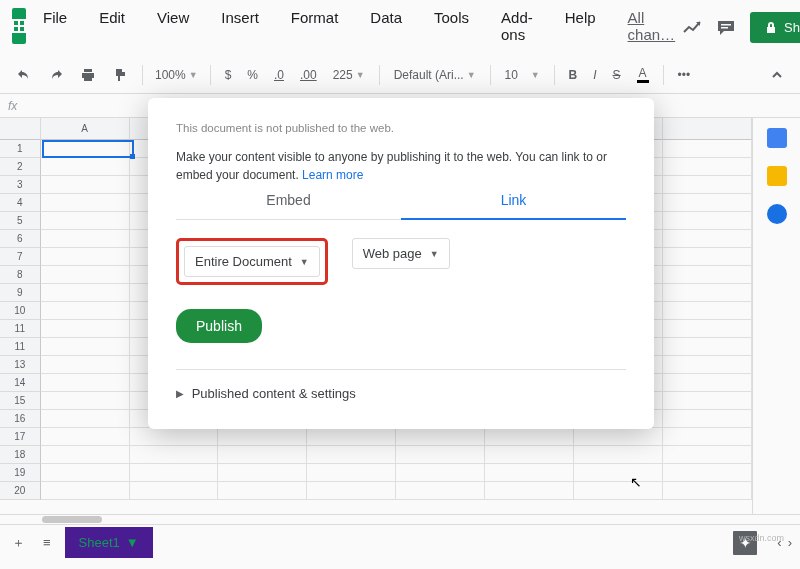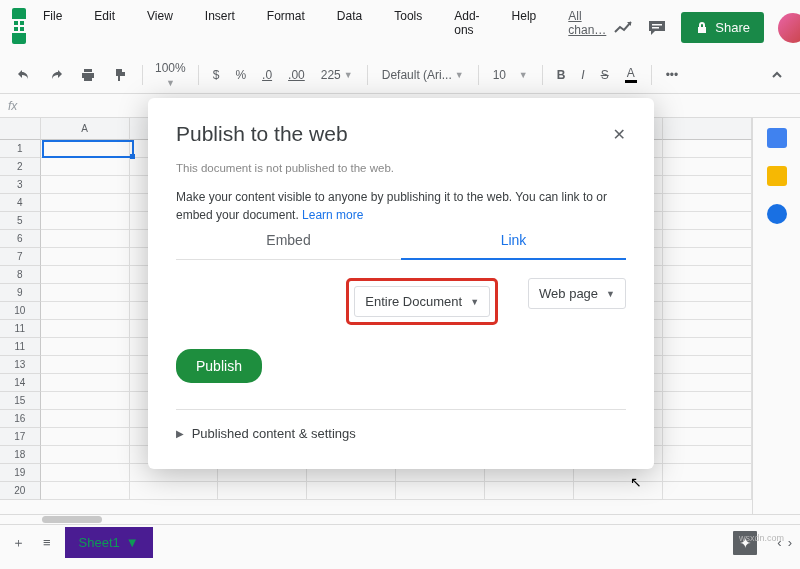--- a/index.html
+++ b/index.html
@@ -6,33 +6,33 @@
   body { font-family: Arial, sans-serif; background: #fff; width: 800px; height: 569px; overflow: hidden; position: relative; font-size: 13px; color: #3c4043; }
   
   .header { display: flex; align-items: flex-start; padding: 6px 12px 0 12px; height: 56px; }
   .doc-icon { width: 28px; height: 36px; background: #0f9d58; border-radius: 2px; display: flex; align-items: center; justify-content: center; margin-right: 10px; margin-top: 2px; }
   .doc-icon-inner { width: 14px; height: 14px; border: 1.5px solid #fff; display: grid; grid-template-columns: 1fr 1fr; grid-template-rows: 1fr 1fr; }
   .doc-icon-inner span { border: 0.5px solid #fff; }
   .title-area { flex: 1; }
   .title-row { display: flex; align-items: center; gap: 10px; padding-bottom: 2px; }
   .doc-title { font-size: 17px; color: #5f6368; }
   .star-icon, .folder-icon { color: #5f6368; opacity: 0.5; cursor: pointer; }
-  .menubar { display: flex; gap: 18px; font-size: 12px; color: #202124; }
+  .menubar { display: flex; gap: 18px; font-size: 15px; color: #202124; }
   .menubar span { padding: 3px 7px; cursor: pointer; }
   .menubar .last-change { color: #5f6368; text-decoration: underline; cursor: pointer; }
   
   .right-controls { display: flex; align-items: center; gap: 14px; padding-top: 6px; }
   .icon-btn { color: #5f6368; cursor: pointer; }
   .share-btn { background: #1a8c4a; color: #fff; padding: 8px 14px; border-radius: 3px; display: flex; align-items: center; gap: 6px; font-size: 13px; font-weight: 500; cursor: pointer; }
   .avatar { width: 30px; height: 30px; border-radius: 50%; background: linear-gradient(135deg,#e6a 0%,#c44 100%); }
   
   .toolbar { display: flex; align-items: center; padding: 4px 10px; border-bottom: 1px solid #e0e0e0; height: 38px; gap: 4px; color: #5f6368; font-size: 12px; }
   .toolbar .sep { width: 1px; height: 20px; background: #e0e0e0; margin: 0 4px; }
   .toolbar .tb-btn { padding: 4px 6px; cursor: pointer; display: flex; align-items: center; gap: 3px; }
-  .toolbar .zoom { padding: 2px 4px; flex-direction: column; }
+  .toolbar .zoom { padding: 2px 4px; }
   .toolbar .dd-arrow { font-size: 9px; opacity: 0.6; }
   .toolbar .collapse { margin-left: auto; }
   
   .formula-bar { display: flex; align-items: center; height: 24px; border-bottom: 1px solid #e0e0e0; padding: 0 8px; }
   .fx { font-style: italic; color: #9aa0a6; font-size: 12px; }
   
   .sheet-area { display: flex; height: 396px; position: relative; }
   .sheet { flex: 1; position: relative; overflow: hidden; }
   .col-headers { display: flex; height: 22px; }
   .corner { width: 42px; border-right: 1px solid #e0e0e0; border-bottom: 1px solid #ccc; background: #f8f9fa; }
@@ -66,21 +66,21 @@
   .scrim { position: absolute; inset: 0; background: rgba(0,0,0,0.02); }
   .dialog { position: absolute; left: 148px; top: 98px; width: 506px; background: #fff; border-radius: 6px; box-shadow: 0 6px 30px rgba(0,0,0,0.25); padding: 24px 28px 28px 28px; }
   .dialog-title { font-size: 21px; color: #3c4043; font-weight: 400; margin-bottom: 16px; display:flex; justify-content:space-between; align-items:center;}
   .dialog-close { color:#5f6368; cursor:pointer; font-size:16px;}
   .dialog-note { font-size: 11.5px; color: #888; margin-bottom: 14px; }
   .dialog-desc { font-size: 12px; color: #3c4043; line-height: 1.5; }
   .dialog-desc a { color: #1a73e8; text-decoration: none; cursor:pointer;}
   .dialog-tabs { display: flex; border-bottom: 1px solid #e0e0e0; margin-bottom: 18px; }
   .dialog-tab { flex: 1; text-align: center; padding: 8px 0 10px 0; font-size: 14px; color: #5f6368; cursor: pointer; }
   .dialog-tab.active { color: #1a73e8; border-bottom: 2px solid #1a73e8; margin-bottom: -1px; font-weight: 500; }
-  .dropdown-row { display: flex; gap: 30px; margin-bottom: 24px; align-items: flex-start; justify-content: flex-end; }
+  .dropdown-row { display: flex; gap: 24px; margin-bottom: 24px; align-items: flex-start; }
   .highlight-box { border: 3px solid #d93025; border-radius: 5px; padding: 5px; }
   .dd-select { border: 1px solid #dadce0; border-radius: 3px; padding: 7px 10px; font-size: 13px; color: #3c4043; display: flex; align-items: center; gap: 8px; cursor: pointer; background:#fff;}
   .dd-select .caret { font-size: 9px; color: #5f6368; }
   .publish-btn { background: #1e8e3e; color: #fff; border: none; padding: 9px 20px; border-radius: 15px; font-size: 14px; font-weight: 500; cursor: pointer; margin-bottom: 26px; }
   .expander { border-top: 1px solid #e0e0e0; padding-top: 16px; font-size: 13px; color: #3c4043; cursor: pointer; display:flex; align-items:center; gap:8px;}
   .expander .chev { font-size: 10px; color:#5f6368;}
   
   .cursor-img { position:absolute; left:630px; top:474px; font-size:14px; color:#000; pointer-events:none;}
   
   svg { display:block; }
@@ -466,24 +466,20 @@
   <div class="nav-arrows">
     <span>‹</span>
     <span>›</span>
   </div>
 </div>
 
 <span class="watermark">wsxdn.com</span>
 
 <div class="scrim"></div>
 <div class="dialog">
-  <div class="dialog-title">
-    <span>Publish to the web</span>
-    <span class="dialog-close">✕</span>
-  </div>
   <div class="dialog-note">This document is not published to the web.</div>
   <div class="dialog-desc">
     <span>Make your content visible to anyone by publishing it to the web. You can link to or embed your document. </span><a>Learn more</a>
   </div>
   <div class="dialog-tabs">
     <div class="dialog-tab">Embed</div>
     <div class="dialog-tab active">Link</div>
   </div>
   <div class="dropdown-row">
     <div class="highlight-box">

